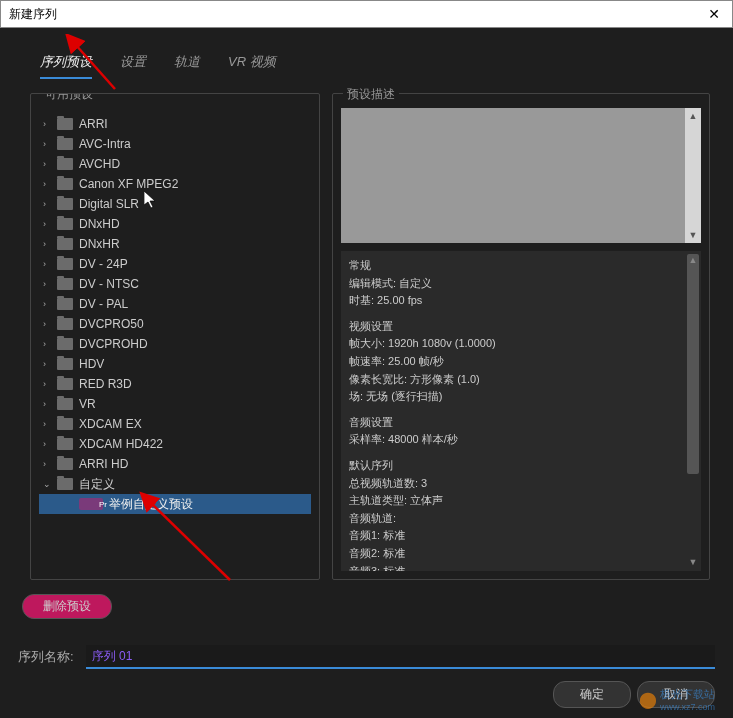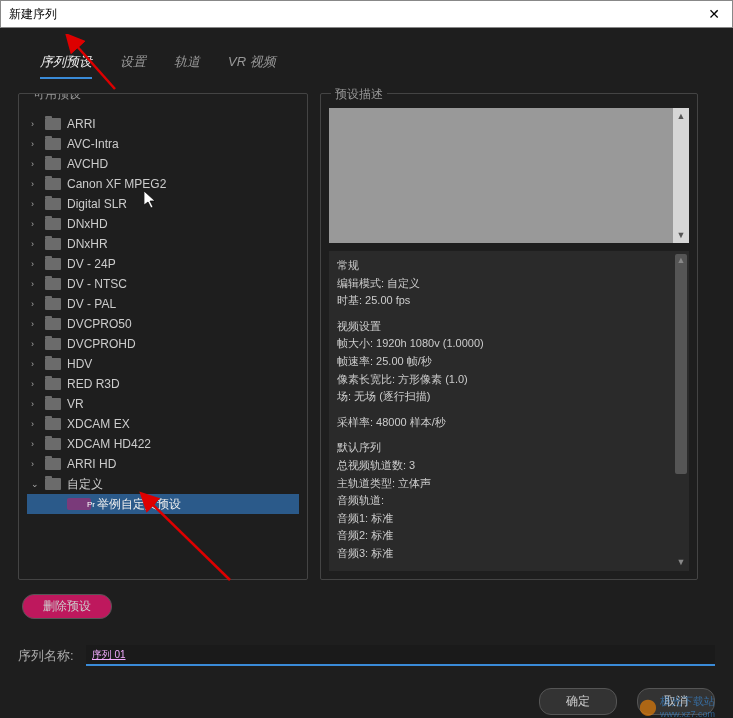--- a/index.html
+++ b/index.html
@@ -7,21 +7,21 @@
 .titlebar { background: #fff; height: 28px; display: flex; align-items: center; padding: 0 8px; color: #000; border: 1px solid #888; }
 .titlebar .title { flex: 1; font-size: 12px; }
 .titlebar .close { width: 20px; text-align: center; cursor: pointer; font-size: 14px; }
 .dialog { background: #1e1e1e; padding: 10px 18px 12px 18px; position: relative; }
 .tabs { display: flex; gap: 28px; padding: 15px 0 0 22px; font-style: italic; }
 .tab { color: #999; cursor: pointer; padding-bottom: 6px; font-size: 13px; }
 .tab.active { color: #eee; border-bottom: 2px solid #3a8bd8; }
 .panels { display: flex; gap: 12px; margin-top: 14px; }
 .panel { border: 1px solid #444; border-radius: 2px; position: relative; }
 .panel-label { position: absolute; top: -8px; left: 10px; background: #1e1e1e; padding: 0 4px; color: #999; font-size: 12px; }
-.left-panel { width: 290px; height: 487px; padding: 14px 8px 8px 8px; overflow: hidden; }
+.left-panel { width: 290px; height: 487px; padding: 14px 8px 8px 8px; overflow: hidden; margin-left: 12px; }
 .right-panel { width: 378px; height: 487px; padding: 14px 8px 8px 8px; display: flex; flex-direction: column; gap: 8px; }
 .tree { margin-top: 6px; }
 .tree-item { display: flex; align-items: center; height: 20px; cursor: pointer; padding-left: 4px; }
 .tree-item .chev { width: 14px; color: #aaa; font-size: 9px; }
 .tree-item .folder { width: 16px; height: 12px; background: #6b6b6b; border-radius: 1px; margin-right: 6px; position: relative; }
 .tree-item .folder::before { content: ''; position: absolute; top: -2px; left: 0; width: 7px; height: 2px; background: #6b6b6b; border-radius: 1px 1px 0 0; }
 .tree-item .lbl { color: #ccc; }
 .preset-item { display: flex; align-items: center; height: 20px; padding-left: 40px; background: #2b5a8a; cursor: pointer; }
 .preset-item .picon { width: 14px; height: 12px; background: #7a3a7a; border-radius: 2px; margin-right: 6px; display: flex; align-items: center; justify-content: center; font-size: 8px; color: #fff; padding-left: 24px; }
 .preset-item .lbl { color: #eee; }
@@ -31,22 +31,22 @@
 .details-box { background: #2a2a2a; flex: 1; position: relative; padding: 6px 8px; color: #ccc; font-size: 11px; line-height: 1.6; overflow: hidden; }
 .details-box .scroll-track { position: absolute; right: 0; top: 0; width: 16px; height: 100%; background: #2a2a2a; display: flex; flex-direction: column; align-items: center; }
 .details-box .scroll-thumb { width: 12px; background: #555; border-radius: 2px; margin-top: 3px; height: 220px; }
 .details-box .scroll-arrow { color: #888; font-size: 9px; position: absolute; }
 .details-box .up { top: 2px; }
 .details-box .down { bottom: 2px; }
 .section-gap { height: 8px; }
 .delete-btn { margin-top: 14px; background: #be185d; border: 1px solid #555; color: #ccc; padding: 3px 20px; border-radius: 12px; cursor: pointer; font-size: 12px; margin-left: 4px; }
 .name-row { display: flex; align-items: center; margin-top: 26px; gap: 12px; }
 .name-row .lbl { color: #aaa; font-size: 13px; }
-.name-row .input { flex: 1; background: #1a1a1a; border: none; border-bottom: 2px solid #3a8bd8; color: #f0abfc; padding: 4px 6px; font-size: 10px; text-decoration: underline; }
-.buttons { display: flex; justify-content: flex-end; gap: 20px; margin-top: 22px; position: relative; }
+.name-row .input { flex: 1; background: #1a1a1a; border: none; border-bottom: 2px solid #3a8bd8; color: #8b5cf6; padding: 4px 6px; font-size: 12px; }
+.buttons { display: flex; justify-content: flex-end; gap: 6px; margin-top: 12px; position: relative; }
 .btn { background: #333; border: 1px solid #555; color: #ccc; padding: 4px 26px; border-radius: 12px; cursor: pointer; font-size: 12px; }
 .watermark { position: absolute; right: 0; bottom: -4px; color: #3a8bd8; font-size: 11px; opacity: 0.6; display: flex; align-items: center; gap: 3px; pointer-events: none; }
 .watermark .dot { color: #f80; font-size: 16px; }
 .arrow-overlay { position: absolute; pointer-events: none; z-index: 10; }
 .cursor-overlay { position: absolute; pointer-events: none; z-index: 11; left: 144px; top: 163px; }
 </style>
 </head>
 <body>
 
 <div class="titlebar">
@@ -190,20 +190,21 @@
         <div>常规</div>
         <div>编辑模式: 自定义</div>
         <div>时基: 25.00 fps</div>
         <div class="section-gap"></div>
         <div>视频设置</div>
         <div>帧大小: 1920h 1080v (1.0000)</div>
         <div>帧速率: 25.00 帧/秒</div>
         <div>像素长宽比: 方形像素 (1.0)</div>
         <div>场: 无场 (逐行扫描)</div>
         <div class="section-gap"></div>
+        <div>音频设置</div>
         <div>采样率: 48000 样本/秒</div>
         <div class="section-gap"></div>
         <div>默认序列</div>
         <div>总视频轨道数: 3</div>
         <div>主轨道类型: 立体声</div>
         <div>音频轨道:</div>
         <div>音频1: 标准</div>
         <div>音频2: 标准</div>
         <div>音频3: 标准</div>
         <div class="scroll-track">

